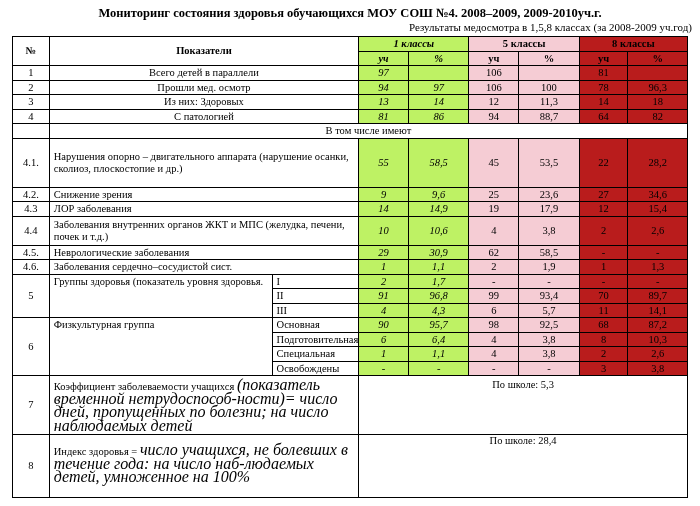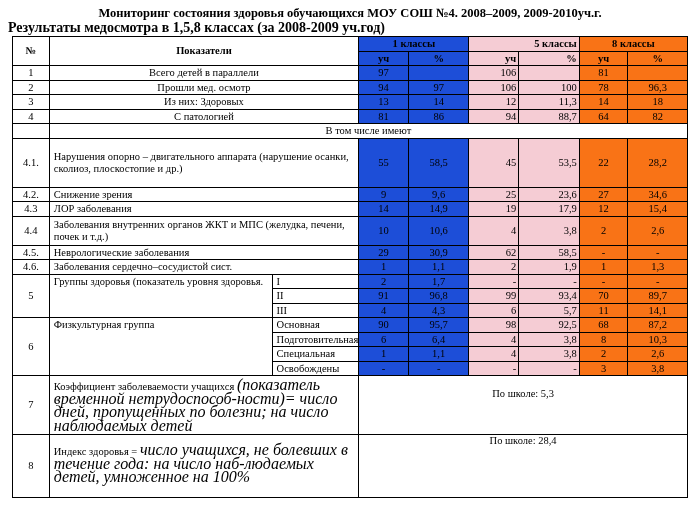--- a/index.html
+++ b/index.html
@@ -13,46 +13,46 @@
   .page{width:700px;height:420px;position:relative;box-sizing:border-box;padding:4px 8px 0 8px;}
   .title{
     text-align:center;
     font-weight:bold;
     font-size:12.5px;
     line-height:14px;
     margin:2px 0 1px 0;
     letter-spacing:0px;
   }
   .subtitle{
-    text-align:left;
-    font-weight:bold;
-    font-size:14px;
+    text-align:right;
+    font-weight:normal;
+    font-size:11px;
     line-height:13px;
     margin:0 0 2px 0;
   }
   table{
     border-collapse:collapse;
     width:676px;
     margin:0 auto;
     table-layout:fixed;
   }
   td,th{
     border:1px solid #000;
     font-size:10.5px;
     line-height:11.5px;
     padding:1px 2px;
     vertical-align:middle;
     font-weight:normal;
     text-align:center;
     overflow:hidden;
   }
   .hdr{font-weight:bold;}
-  .c1{background:#1d4ed8;}   
-  .c5{background:#f5ccd4;text-align:right;}   
-  .c8{background:#f97316;}   
+  .c1{background:#bef264;font-style:italic;}   
+  .c5{background:#f5ccd4;}   
+  .c8{background:#b91c1c;}   
   .lbl{text-align:left;padding-left:4px;}
   .ctr{text-align:center;}
   .idx{text-align:center;}
   .ital{font-style:italic;}
   .small{font-size:16px;line-height:11px;}
 </style>
 </head>
 <body>
 
 <div class="page">
@@ -272,21 +272,21 @@
         <td class="c8">3</td>
         <td class="c8">3,8</td>
       </tr>
 
       <tr>
         <td class="idx">7</td>
         <td class="lbl" colspan="2" style="height:52px;vertical-align:top;padding-top:3px;">
           <span>Коэффициент заболеваемости учащихся</span>
           <span class="ital small">(показатель временной нетрудоспособ-ности)= число дней, пропущенных по болезни; на число наблюдаемых детей</span>
         </td>
-        <td class="ctr" colspan="6" style="vertical-align:top;padding-top:12px;margin-top:39px;">По школе: 5,3</td>
+        <td class="ctr" colspan="6" style="vertical-align:top;padding-top:3px;margin-top:39px;">По школе: 5,3</td>
       </tr>
 
       <tr>
         <td class="idx">8</td>
         <td class="lbl" colspan="2" style="height:52px;vertical-align:top;padding-top:9px;">
           <span>Индекс здоровья = </span>
           <span class="ital small">число учащихся, не болевших в течение года: на число наб-людаемых детей, умноженное на 100%</span>
         </td>
         <td class="ctr" colspan="6" style="vertical-align:top;padding-top:0;">По школе: 28,4</td>
       </tr>

